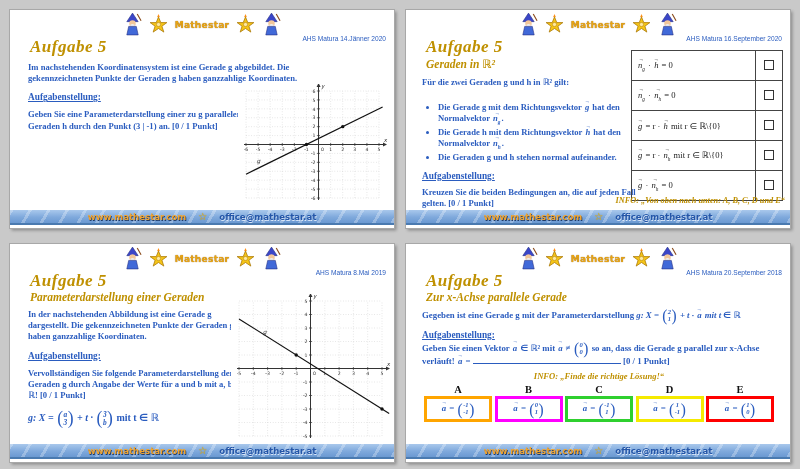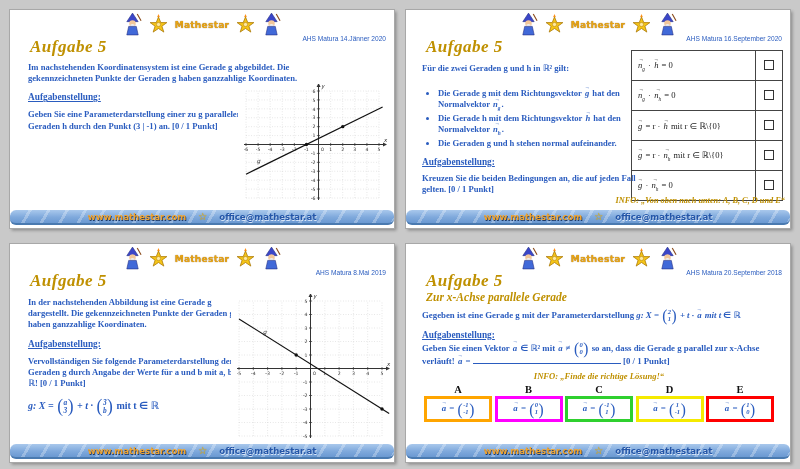--- a/index.html
+++ b/index.html
@@ -46,21 +46,20 @@
 
   
   .footer {
     position:absolute; left:0; right:0; bottom:3px; height:15px;
     background:
       repeating-linear-gradient(120deg, rgba(255,255,255,.28) 0 3px, rgba(255,255,255,0) 3px 16px),
       linear-gradient(180deg,#a9c8ec 0%, #7fa9dc 55%, #6b99d2 100%);
     border-bottom:2px solid #4a7ab0;
     display:flex; align-items:center; justify-content:center; gap:12px;
     font-family:"DejaVu Sans", sans-serif;
-    border-radius:6px;
   }
   .site { color:#f0a430; font-weight:bold; font-size:8.6px; text-shadow:.6px .6px 0 #1f3a66; }
   .mail { color:#2456a8; font-weight:bold; font-size:8.6px; text-shadow:.6px .6px 0 #d8e6f8; }
   .footstar { color:#f5c518; font-size:10px; line-height:1; text-shadow:0 0 1px #8a5a00; }
 
   .graph { position:absolute; background:#fff; }
 
   
   .s1-intro { margin:5px 60px 0 18px; }
   .s1-col { margin:8px 0 0 18px; width:215px; }
@@ -245,20 +244,21 @@
       <span class="logo-text">Mathestar</span>
       <svg width="19" height="21">
           <use href="#goldstar"></use>
         </svg>
       <svg width="19" height="23">
           <use href="#wizard"></use>
         </svg>
     </div>
     <div class="date">AHS Matura 16.September 2020</div>
     <div class="title">Aufgabe 5</div>
+    <div class="subtitle">Geraden in ℝ²</div>
     <div class="s2-col">
       <p class="bluetext">Für die zwei Geraden g und h in ℝ² gilt:</p>
       <ul class="bluetext">
         <li>Die Gerade g mit dem Richtungsvektor <span class="mvec"><span class="ar">→</span><span class="mb">g</span></span> hat den Normalvektor <span class="mvec"><span class="ar">→</span><span class="mb">n</span><sub>g</sub></span>.</li>
         <li>Die Gerade h mit dem Richtungsvektor <span class="mvec"><span class="ar">→</span><span class="mb">h</span></span> hat den Normalvektor <span class="mvec"><span class="ar">→</span><span class="mb">n</span><sub>h</sub></span>.</li>
         <li>Die Geraden g und h stehen normal aufeinander.</li>
       </ul>
       <p class="task-heading">Aufgabenstellung:</p>
       <p class="bluetext">Kreuzen Sie die beiden Bedingungen an, die auf jeden Fall gelten. [0 / 1 Punkt]</p>
     </div>
@@ -305,20 +305,21 @@
       <span class="logo-text">Mathestar</span>
       <svg width="19" height="21">
           <use href="#goldstar"></use>
         </svg>
       <svg width="19" height="23">
           <use href="#wizard"></use>
         </svg>
     </div>
     <div class="date">AHS Matura 8.Mai 2019</div>
     <div class="title">Aufgabe 5</div>
+    <div class="subtitle">Parameterdarstellung einer Geraden</div>
     <div class="s3-col">
       <p class="bluetext">In der nachstehenden Abbildung ist eine Gerade g dargestellt. Die gekennzeichneten Punkte der Geraden g haben ganzzahlige Koordinaten.</p>
       <p class="task-heading">Aufgabenstellung:</p>
       <p class="bluetext">Vervollständigen Sie folgende Parameterdarstellung der Geraden g durch Angabe der Werte für a und b mit a, b ∈ ℝ! [0 / 1 Punkt]</p>
       <p class="bluetext s3-formula"><span class="mi">g: X = </span><span class="mcol">
             <span class="paren">(</span>
             <span class="nums">
               <span>a</span>
               <span>3</span>
             </span>

